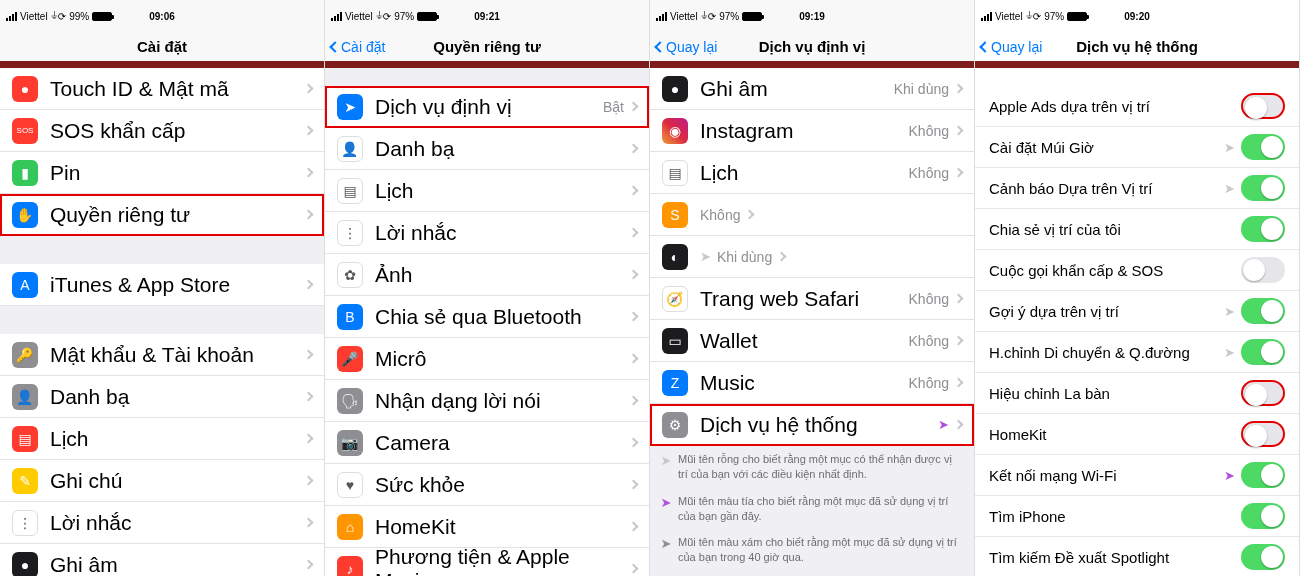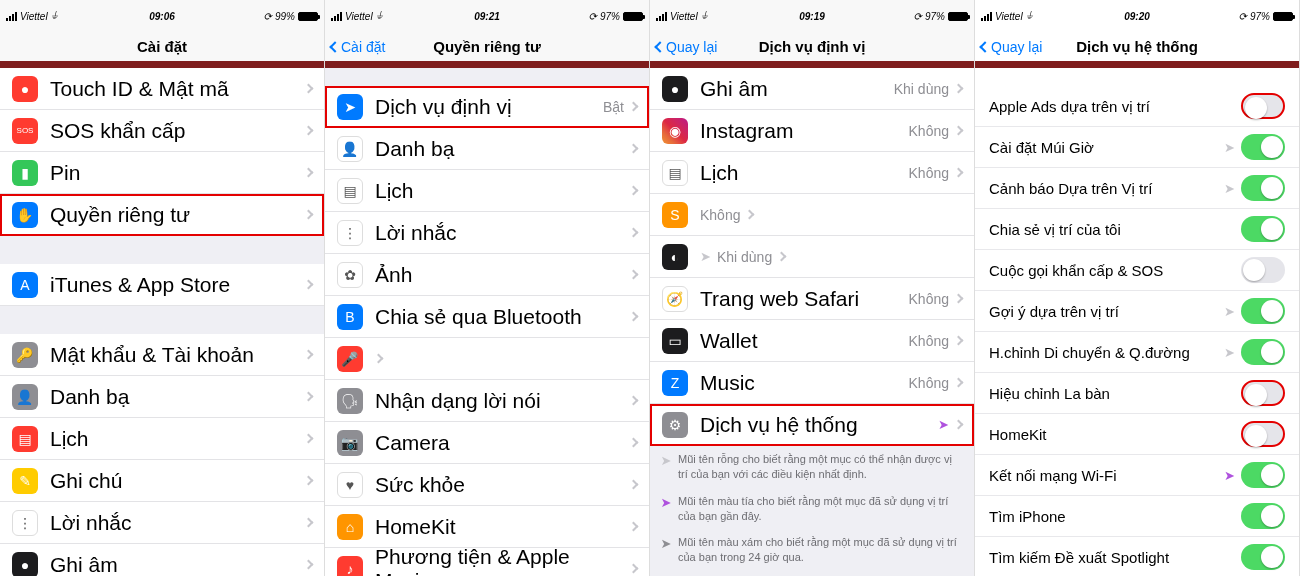--- a/index.html
+++ b/index.html
@@ -17,27 +17,25 @@
     width: 325px;
     height: 576px;
     background: #efeff4;
     position: relative;
     overflow: hidden;
     border-right: 1px solid #ddd;
   }
   .status-bar {
     height: 18px;
     display: flex;
-    justify-content: space-between;
     align-items: center;
     padding: 16px 6px;
     font-size: 10px;
     background: #f8f8f8;
     font-weight: 500;
-    font-style: italic;
   }
   .status-left, .status-right { display: flex; align-items: center; gap: 3px; }
   .status-center { position: absolute; left: 50%; transform: translateX(-50%); font-weight: 600; }
   .battery-icon {
     display: inline-block; width: 20px; height: 9px; border: 1px solid #000; border-radius: 2px; position: relative; background: #000;
   }
   .battery-icon::after { content:''; position:absolute; right:-3px; top:2px; width:2px; height:4px; background:#000; border-radius: 0 1px 1px 0;}
   .nav-bar {
     height: 36px;
     display: flex;
@@ -254,20 +252,21 @@
           <span class="label">Ảnh</span>
           <span class="chev-right"></span>
         </div>
         <div class="row">
           <div class="app-icon ic-blue">B</div>
           <span class="label">Chia sẻ qua Bluetooth</span>
           <span class="chev-right"></span>
         </div>
         <div class="row">
           <div class="app-icon ic-red">🎤</div>
+          <span class="label">Micrô</span>
           <span class="chev-right"></span>
         </div>
         <div class="row">
           <div class="app-icon ic-gray">🗣</div>
           <span class="label">Nhận dạng lời nói</span>
           <span class="chev-right"></span>
         </div>
         <div class="row">
           <div class="app-icon ic-gray">📷</div>
           <span class="label">Camera</span>
@@ -376,21 +375,21 @@
         <div class="note-row">
           <div class="arrow-col"><span class="loc-arrow outline">➤</span></div>
           <div>Mũi tên rỗng cho biết rằng một mục có thể nhận được vị trí của bạn với các điều kiện nhất định.</div>
         </div>
         <div class="note-row">
           <div class="arrow-col"><span class="loc-arrow purple">➤</span></div>
           <div>Mũi tên màu tía cho biết rằng một mục đã sử dụng vị trí của bạn gần đây.</div>
         </div>
         <div class="note-row">
           <div class="arrow-col"><span class="loc-arrow gray">➤</span></div>
-          <div>Mũi tên màu xám cho biết rằng một mục đã sử dụng vị trí của bạn trong 24 giờ qua.</div>
+          <div>Mũi tên màu xám cho biết rằng một mục đã sử dụng vị trí của bạn trong 40 giờ qua.</div>
         </div>
       </div>
   </div>
 
   <div class="panel" style="background:#fff;">
     <div class="status-bar" style="background:#fff;">
       <div class="status-left">
         <span class="signal">
             <span></span>
             <span></span>

